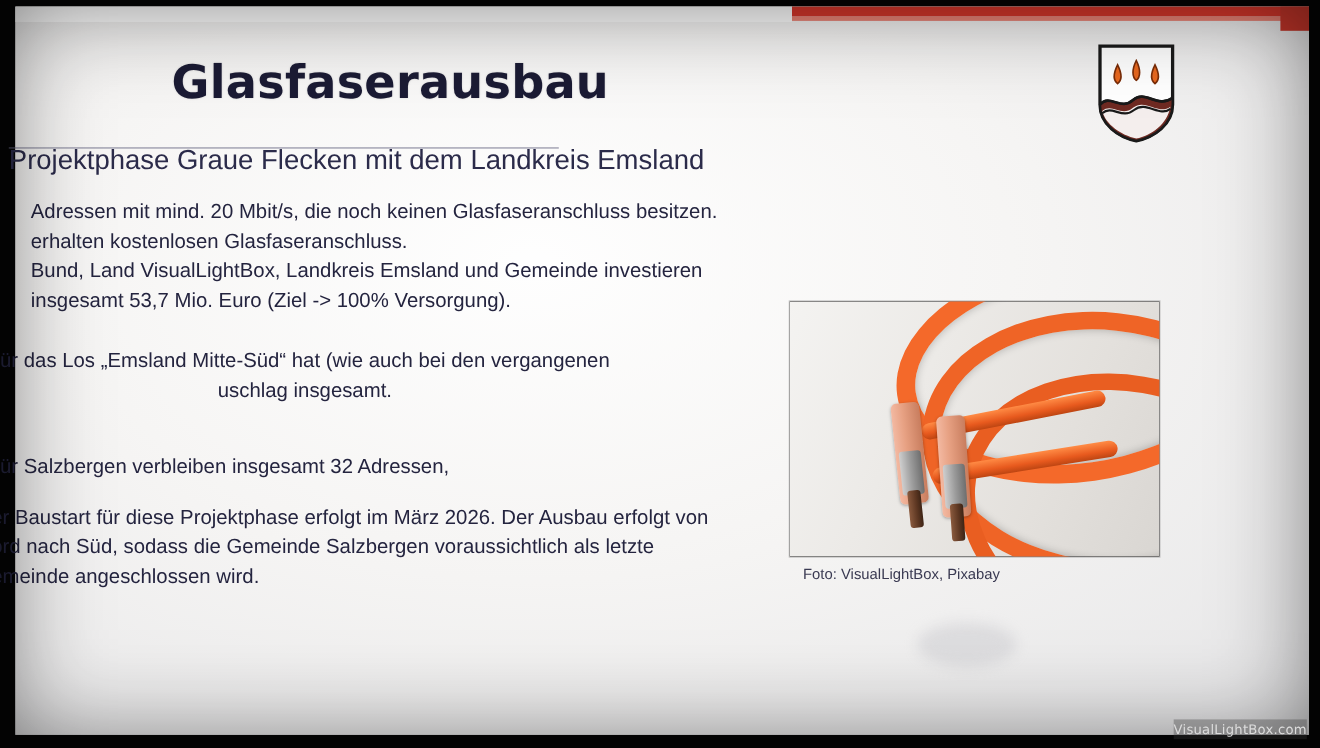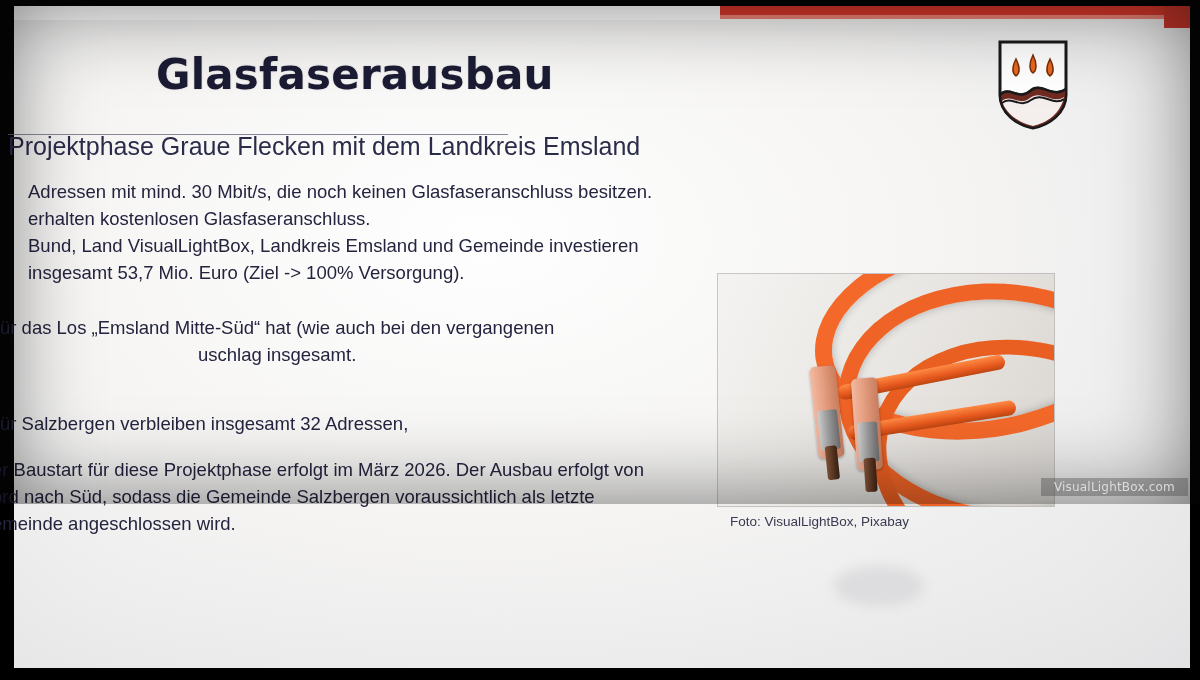--- a/index.html
+++ b/index.html
@@ -9,21 +9,21 @@
   }
   body {
     width: 1200px;
     height: 680px;
     overflow: hidden;
     font-family: "Liberation Sans", sans-serif;
   }
   #stage {
     position: relative;
     width: 1200px;
-    height: 504px;
+    height: 680px;
     background: #050505;
   }
 
   
   .slide {
     position: absolute;
     left: 14px;
     top: 6px;
     width: 1176px;
     height: 662px;
@@ -216,21 +216,21 @@
   .crest svg { display: block; }
 
   
   .watermark {
     position: absolute;
     right: 12px;
     bottom: 8px;
     font-size: 12px;
     color: #dcdcdc;
     background: rgba(60,60,60,0.35);
-    padding: 2px 13px;
+    padding: 2px 0;
     letter-spacing: .2px;
     font-family: "DejaVu Sans", sans-serif;
   }
 
   
   .vignette {
     position: absolute;
     inset: 0;
     pointer-events: none;
     box-shadow: inset 0 0 90px rgba(0,0,0,0.55);
@@ -258,21 +258,21 @@
       <div class="topbar-red"></div>
       <div class="topbar-red2"></div>
       <div class="topbar-red3"></div>
 
       <div class="title">Glasfaserausbau</div>
 
       <div class="subtitle-rule"></div>
       <div class="subtitle">Projektphase Graue Flecken mit dem Landkreis Emsland</div>
 
       <div class="body-block" id="para1">
-        <div>Adressen mit mind. 30 Mbit/s, die noch keinen Glasfaseranschluss besitzen.</div>
+        <div>Adressen mit mind. 20 Mbit/s, die noch keinen Glasfaseranschluss besitzen.</div>
         <div>erhalten kostenlosen Glasfaseranschluss.</div>
         <div>Bund, Land VisualLightBox, Landkreis Emsland und Gemeinde investieren</div>
         <div>insgesamt 53,7 Mio. Euro (Ziel -&gt; 100% Versorgung).</div>
       </div>
 
       <div class="body-block" id="para2">
         <div>ür das Los „Emsland Mitte-Süd“ hat (wie auch bei den vergangenen</div>
         <div>uschlag insgesamt.</div>
       </div>
 

